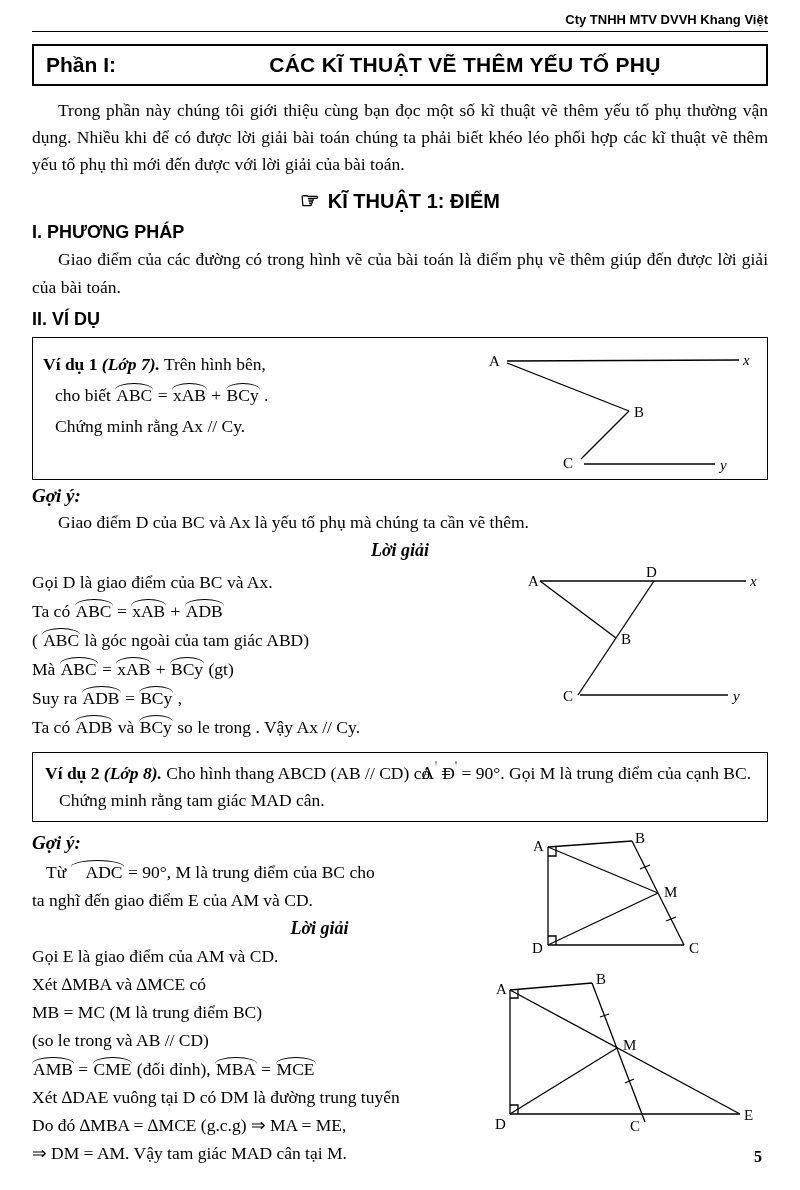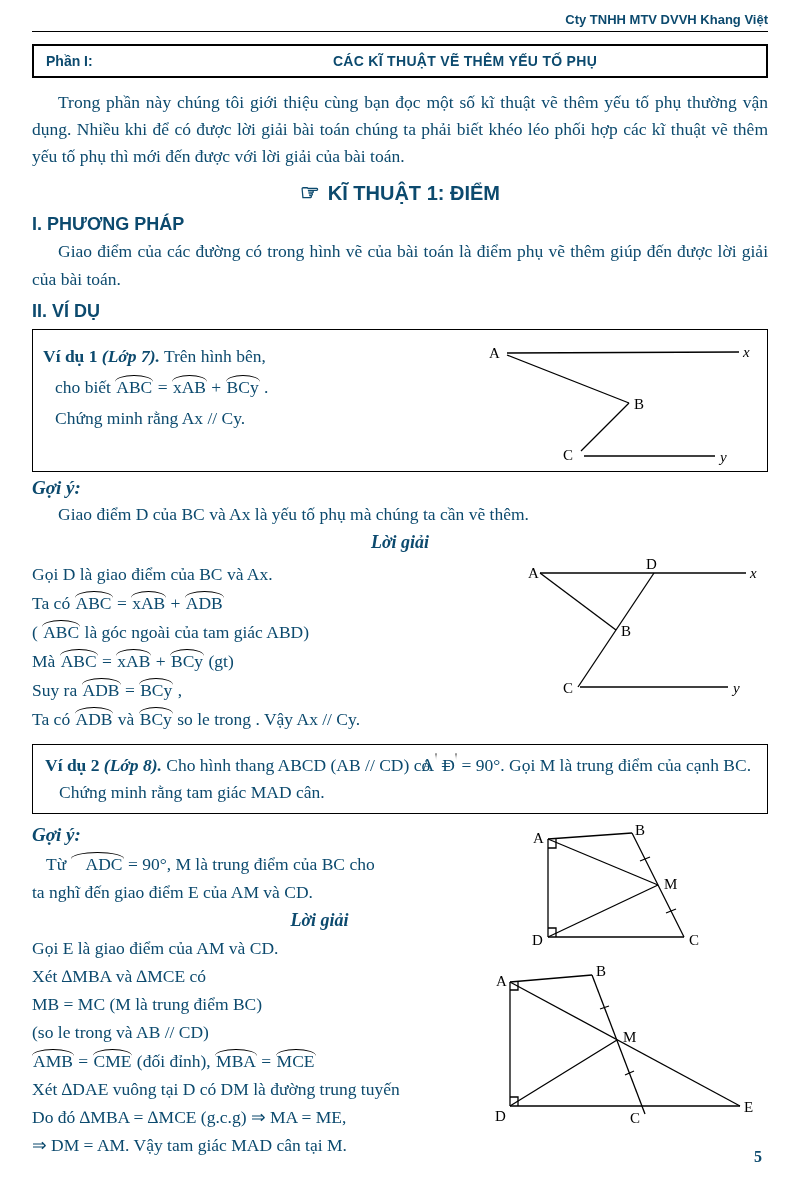--- a/index.html
+++ b/index.html
@@ -1,24 +1,24 @@
 <!DOCTYPE html>
 <html><head>
 <meta charset="utf-8">
 <style>
   html,body{margin:0;padding:0;background:#e8e8e8;}
   .page{
     width:800px;height:1190px;margin:0 auto;background:#ffffff;
     box-sizing:border-box;padding:12px 32px 0;position:relative;
-    font-family:"Liberation Serif", serif;color:#0c4a6e;overflow:hidden;
+    font-family:"Liberation Serif", serif;color:#000000;overflow:hidden;
   }
   .header{text-align:right;font-family:"Liberation Sans",sans-serif;
     font-weight:bold;font-size:13px;padding-bottom:4px;border-bottom:1.6px solid #000;}
   .title-box{margin-top:12px;border:2.2px solid #000;display:flex;align-items:center;
-    padding:7px 12px;font-family:"Liberation Sans",sans-serif;font-weight:bold;font-size:14px;}
+    padding:7px 12px;font-family:"Liberation Sans",sans-serif;font-weight:bold;font-size:21px;}
   .title-box .part{width:130px;}
   .title-box .ttl{flex:1;text-align:center;letter-spacing:.3px;}
   .body-p{font-size:17.5px;line-height:1.55;text-align:justify;margin:11px 0 6px;}
   .indent{text-indent:26px;}
   .technique{text-align:center;font-family:"Liberation Sans",sans-serif;font-weight:bold;
     font-size:20px;margin:10px 0 6px;}
   .technique .marker{font-size:22px;margin-right:8px;}
   .h3{font-family:"Liberation Sans",sans-serif;font-weight:bold;font-size:18px;margin:8px 0 3px;}
   .ex-box{border:1.4px solid #000;margin:7px 0 5px;gap:28px;}
   .ex1{display:flex;padding:9px 10px 6px;}

